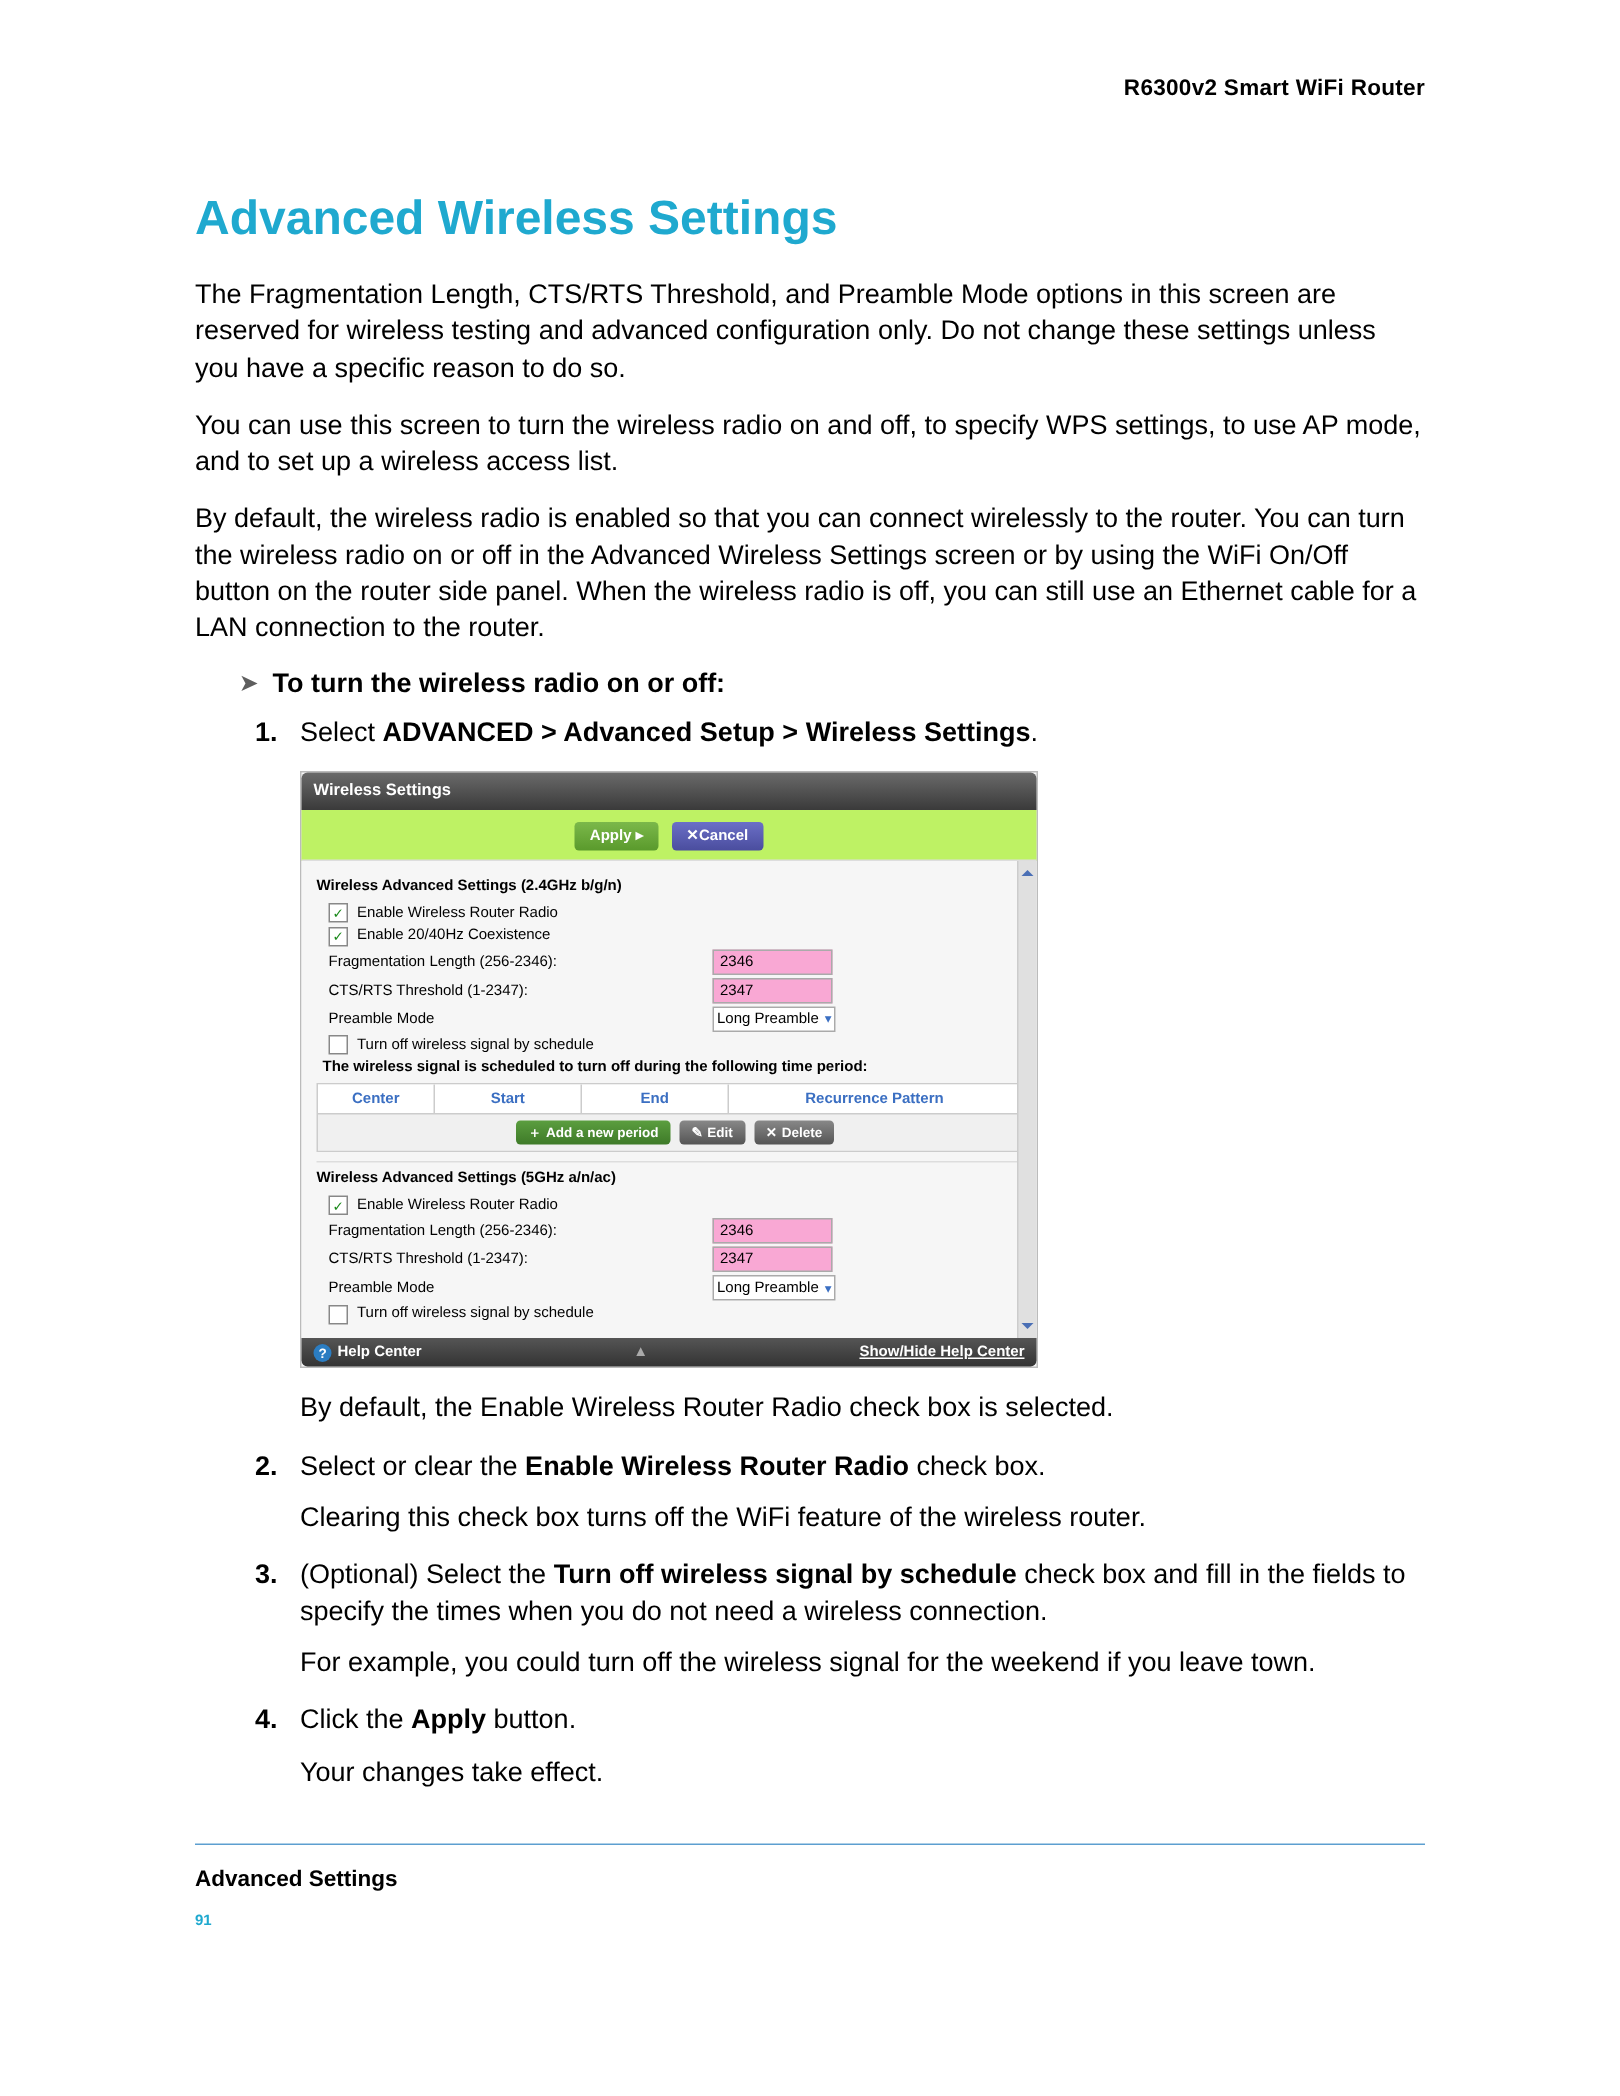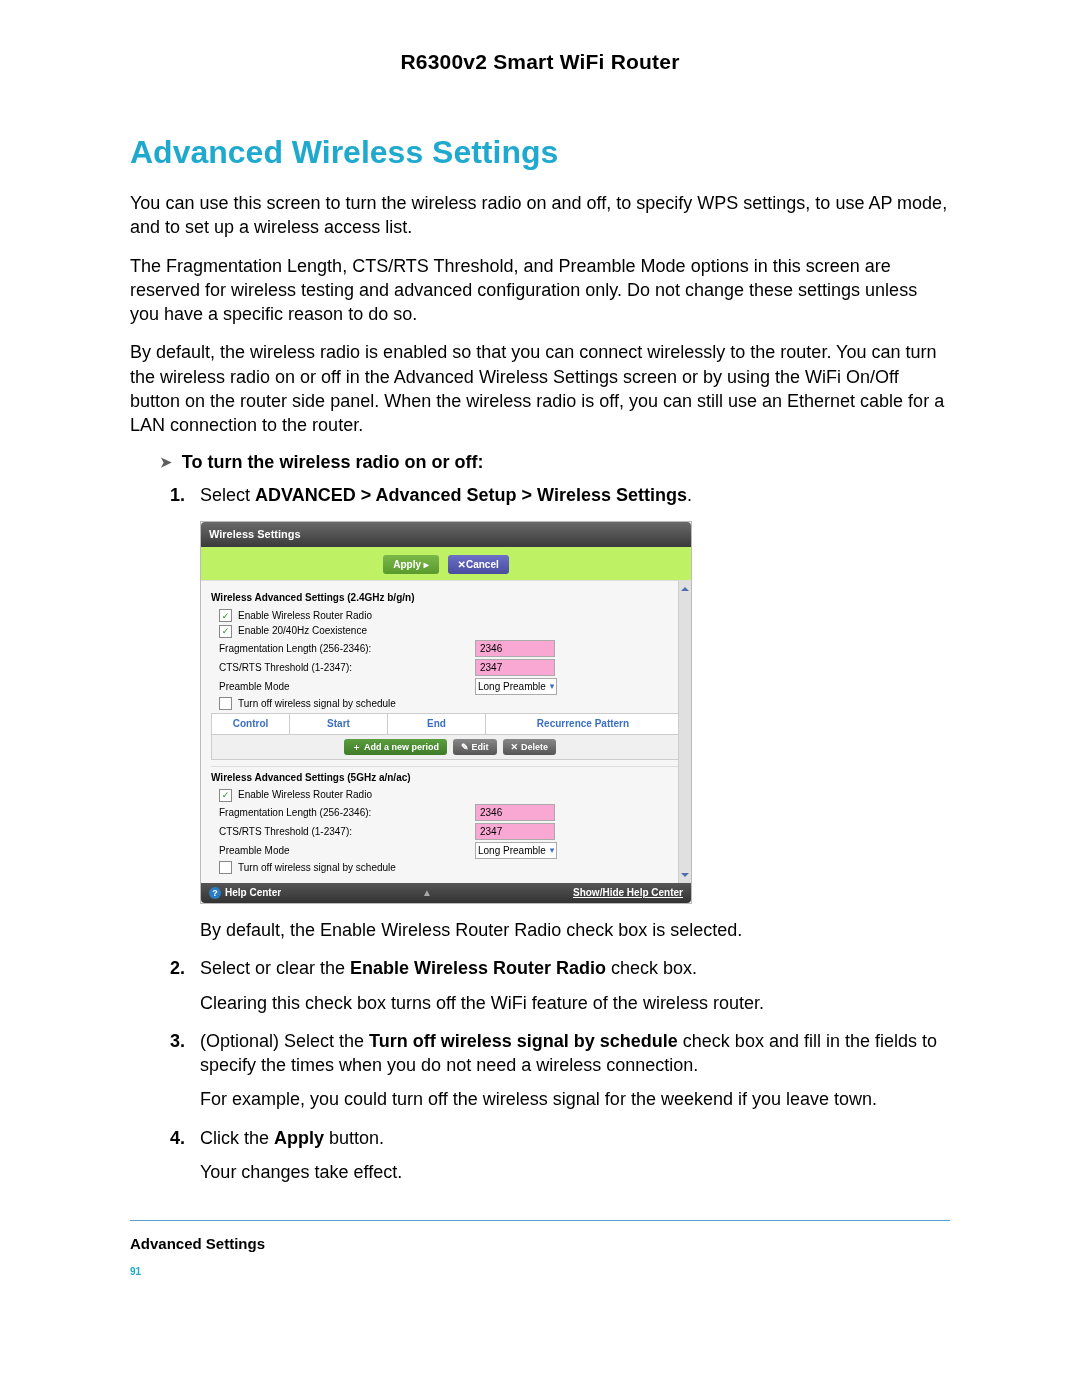--- a/index.html
+++ b/index.html
@@ -10,22 +10,22 @@
   }
   .page {
     width: 1080px;
     min-height: 1397px;
     margin: 0 auto;
     padding: 50px 130px 40px 130px;
     box-sizing: border-box;
     position: relative;
   }
   .device-header {
-    text-align: center;
-    font-size: 21px;
+    text-align: right;
+    font-size: 15px;
     font-weight: bold;
     margin-bottom: 60px;
     letter-spacing: 0.2px;
   }
   h1.main-title {
     color: #1fa9cf;
     font-size: 32px;
     font-weight: bold;
     margin: 0 0 20px 0;
   }
@@ -262,22 +262,22 @@
   }
 </style>
 </head>
 <body>
 
 <div class="page">
 
   <div class="device-header">R6300v2 Smart WiFi Router</div>
 
   <h1 class="main-title">Advanced Wireless Settings</h1>
+  <p class="body">The Fragmentation Length, CTS/RTS Threshold, and Preamble Mode options in this screen are reserved for wireless testing and advanced configuration only. Do not change these settings unless you have a specific reason to do so.</p>
   <p class="body">You can use this screen to turn the wireless radio on and off, to specify WPS settings, to use AP mode, and to set up a wireless access list.</p>
-  <p class="body">The Fragmentation Length, CTS/RTS Threshold, and Preamble Mode options in this screen are reserved for wireless testing and advanced configuration only. Do not change these settings unless you have a specific reason to do so.</p>
 
   <p class="body">By default, the wireless radio is enabled so that you can connect wirelessly to the router. You can turn the wireless radio on or off in the Advanced Wireless Settings screen or by using the WiFi On/Off button on the router side panel. When the wireless radio is off, you can still use an Ethernet cable for a LAN connection to the router.</p>
 
   <div class="arrow-line">
     <span class="tri">➤</span>
     <span>To turn the wireless radio on or off:</span>
   </div>
 
   <ol class="steps">
     <li>
@@ -317,23 +317,24 @@
             <span class="field-label">Preamble Mode</span>
             <span class="field-select">
               <span>Long Preamble</span>
               <span class="dd-arrow">▾</span>
             </span>
           </div>
           <div class="row">
             <span class="cb"></span>
             <span>Turn off wireless signal by schedule</span>
           </div>
+          <div class="row italic-bold" style="padding-left:4px;">The wireless signal is scheduled to turn off during the following time period:</div>
           <div class="sched-table">
             <div class="sched-head">
-              <div class="c1">Control</div>
+              <div class="c1">Center</div>
               <div class="c2">Start</div>
               <div class="c3">End</div>
               <div class="c4">Recurrence Pattern</div>
             </div>
             <div class="sched-btns">
               <span style="width:120px;"></span>
               <span class="mini-btn">
                   <span>＋</span>
                   <span>Add a new period</span>
                 </span>

